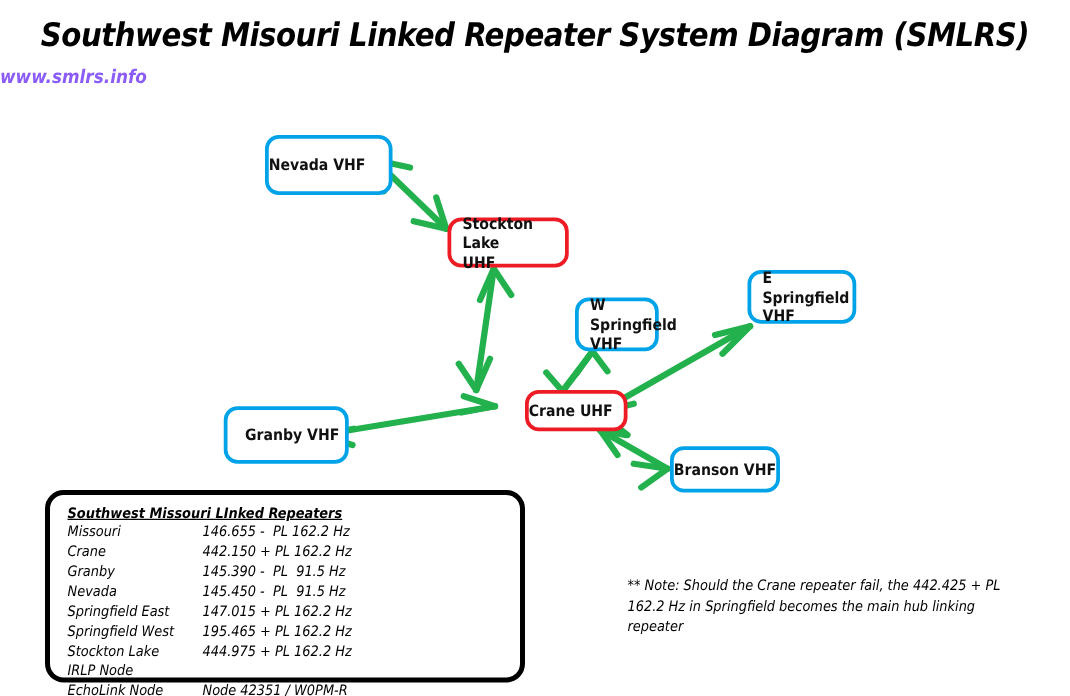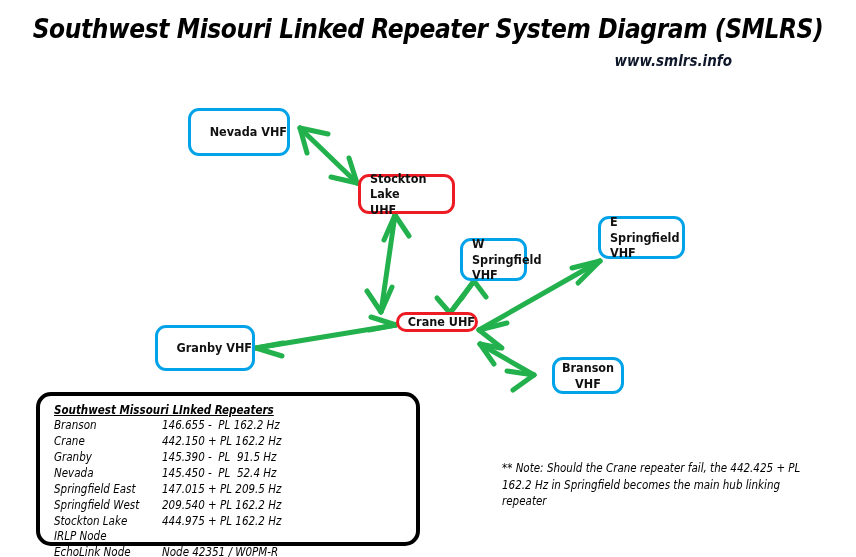--- a/index.html
+++ b/index.html
@@ -19,24 +19,24 @@
     text-align:center;
     font-size:26px;
     font-weight:bold;font-style:italic;
     color:#000;
     letter-spacing:-0.4px;
     font-stretch:condensed;
     white-space:nowrap;
   }
   #subtitle{
     position:absolute;left:0;top:52px;width:732px;
-    text-align:right;
+    text-align:left;
     font-size:15px;
     font-weight:bold;font-style:italic;
-    color:#0f172a;
+    color:#8b5cf6;
   }
 
   
   #arrows{position:absolute;left:0;top:0;width:856px;height:557px;}
 
   
   .node{
     position:absolute;
     background:#ffffff;
     border-style:solid;
@@ -46,21 +46,21 @@
     display:flex;
     align-items:center;
     font-size:12.5px;
     font-weight:bold;
     color:#111111;
     line-height:1.25;
     z-index:5;
   }
   .node.blue{border-color:#00A2E8;}
   .node.red{border-color:#ED1C24;}
-  .node.center{justify-content:flex-end;text-align:center;}
+  .node.center{justify-content:flex-start;text-align:center;margin-left:24px;}
   .node.left{justify-content:flex-start;text-align:left;padding-left:9px;}
   .node .txt{white-space:pre-line;}
 
   
   #legend{
     position:absolute;
     left:36px;top:392px;
     width:384px;height:154px;
     border:4px solid #000000;
     border-radius:15px;
@@ -174,41 +174,41 @@
   <div class="node blue left" style="left: 460px; top: 238px; width: 67px; height: 43px; border-color: rgb(0, 162, 232);">
     <span class="txt">W Springfield
 VHF</span>
   </div>
 
   <div class="node blue left" style="left: 598px; top: 216px; width: 87px; height: 43px; border-color: rgb(0, 162, 232);">
     <span class="txt">E Springfield
 VHF</span>
   </div>
 
-  <div class="node red center" style="left: 396px; top: 312px; width: 82px; height: 20px; border-color: rgb(237, 28, 36);">
+  <div class="node red center" style="left: 396px; top: 312px; width: 82px; height: 33px; border-color: rgb(237, 28, 36);">
     <span class="txt">Crane UHF</span>
   </div>
 
-  <div class="node blue center" style="left: 155px; top: 325px; width: 100px; height: 46px; border-color: rgb(0, 162, 232);">
+  <div class="node blue center" style="left: 155px; top: 325px; width: 100px; height: 46px; border-color: rgb(0, 162, 232); padding-left: 14px;">
     <span class="txt">Granby VHF</span>
   </div>
 
-  <div class="node blue center" style="left: 552px; top: 357px; width: 72px; height: 37px; border-color: rgb(0, 162, 232);">
+  <div class="node blue center" style="left: 512px; top: 357px; width: 88px; height: 37px; border-color: rgb(0, 162, 232);">
     <span class="txt">Branson VHF</span>
   </div>
 
   <div id="legend">
     <div id="legend-title">Southwest Missouri LInked Repeaters</div>
     <div id="legend-rows">
-        <div class="legend-row"><span class="lbl">Branson</span><span class="val">146.655 -  PL 162.2 Hz</span></div>
+        <div class="legend-row"><span class="lbl">Missouri</span><span class="val">146.655 -  PL 162.2 Hz</span></div>
         <div class="legend-row"><span class="lbl">Crane</span><span class="val">442.150 + PL 162.2 Hz</span></div>
         <div class="legend-row"><span class="lbl">Granby</span><span class="val">145.390 -  PL  91.5 Hz</span></div>
-        <div class="legend-row"><span class="lbl">Nevada</span><span class="val">145.450 -  PL  52.4 Hz</span></div>
-        <div class="legend-row"><span class="lbl">Springfield East</span><span class="val">147.015 + PL 209.5 Hz</span></div>
-        <div class="legend-row"><span class="lbl">Springfield West</span><span class="val">209.540 + PL 162.2 Hz</span></div>
+        <div class="legend-row"><span class="lbl">Nevada</span><span class="val">145.450 -  PL  91.5 Hz</span></div>
+        <div class="legend-row"><span class="lbl">Springfield East</span><span class="val">147.015 + PL 162.2 Hz</span></div>
+        <div class="legend-row"><span class="lbl">Springfield West</span><span class="val">195.465 + PL 162.2 Hz</span></div>
         <div class="legend-row"><span class="lbl">Stockton Lake</span><span class="val">444.975 + PL 162.2 Hz</span></div>
         <div class="legend-row"><span class="lbl">IRLP Node</span></div>
         <div class="legend-row"><span class="lbl">EchoLink Node</span><span class="val">Node 42351 / W0PM-R</span></div>
       </div>
   </div>
 
   <div id="note">** Note:  Should the Crane repeater fail, the 442.425 + PL 162.2 Hz in Springfield becomes the main hub linking repeater</div>
 
 </div>
 

